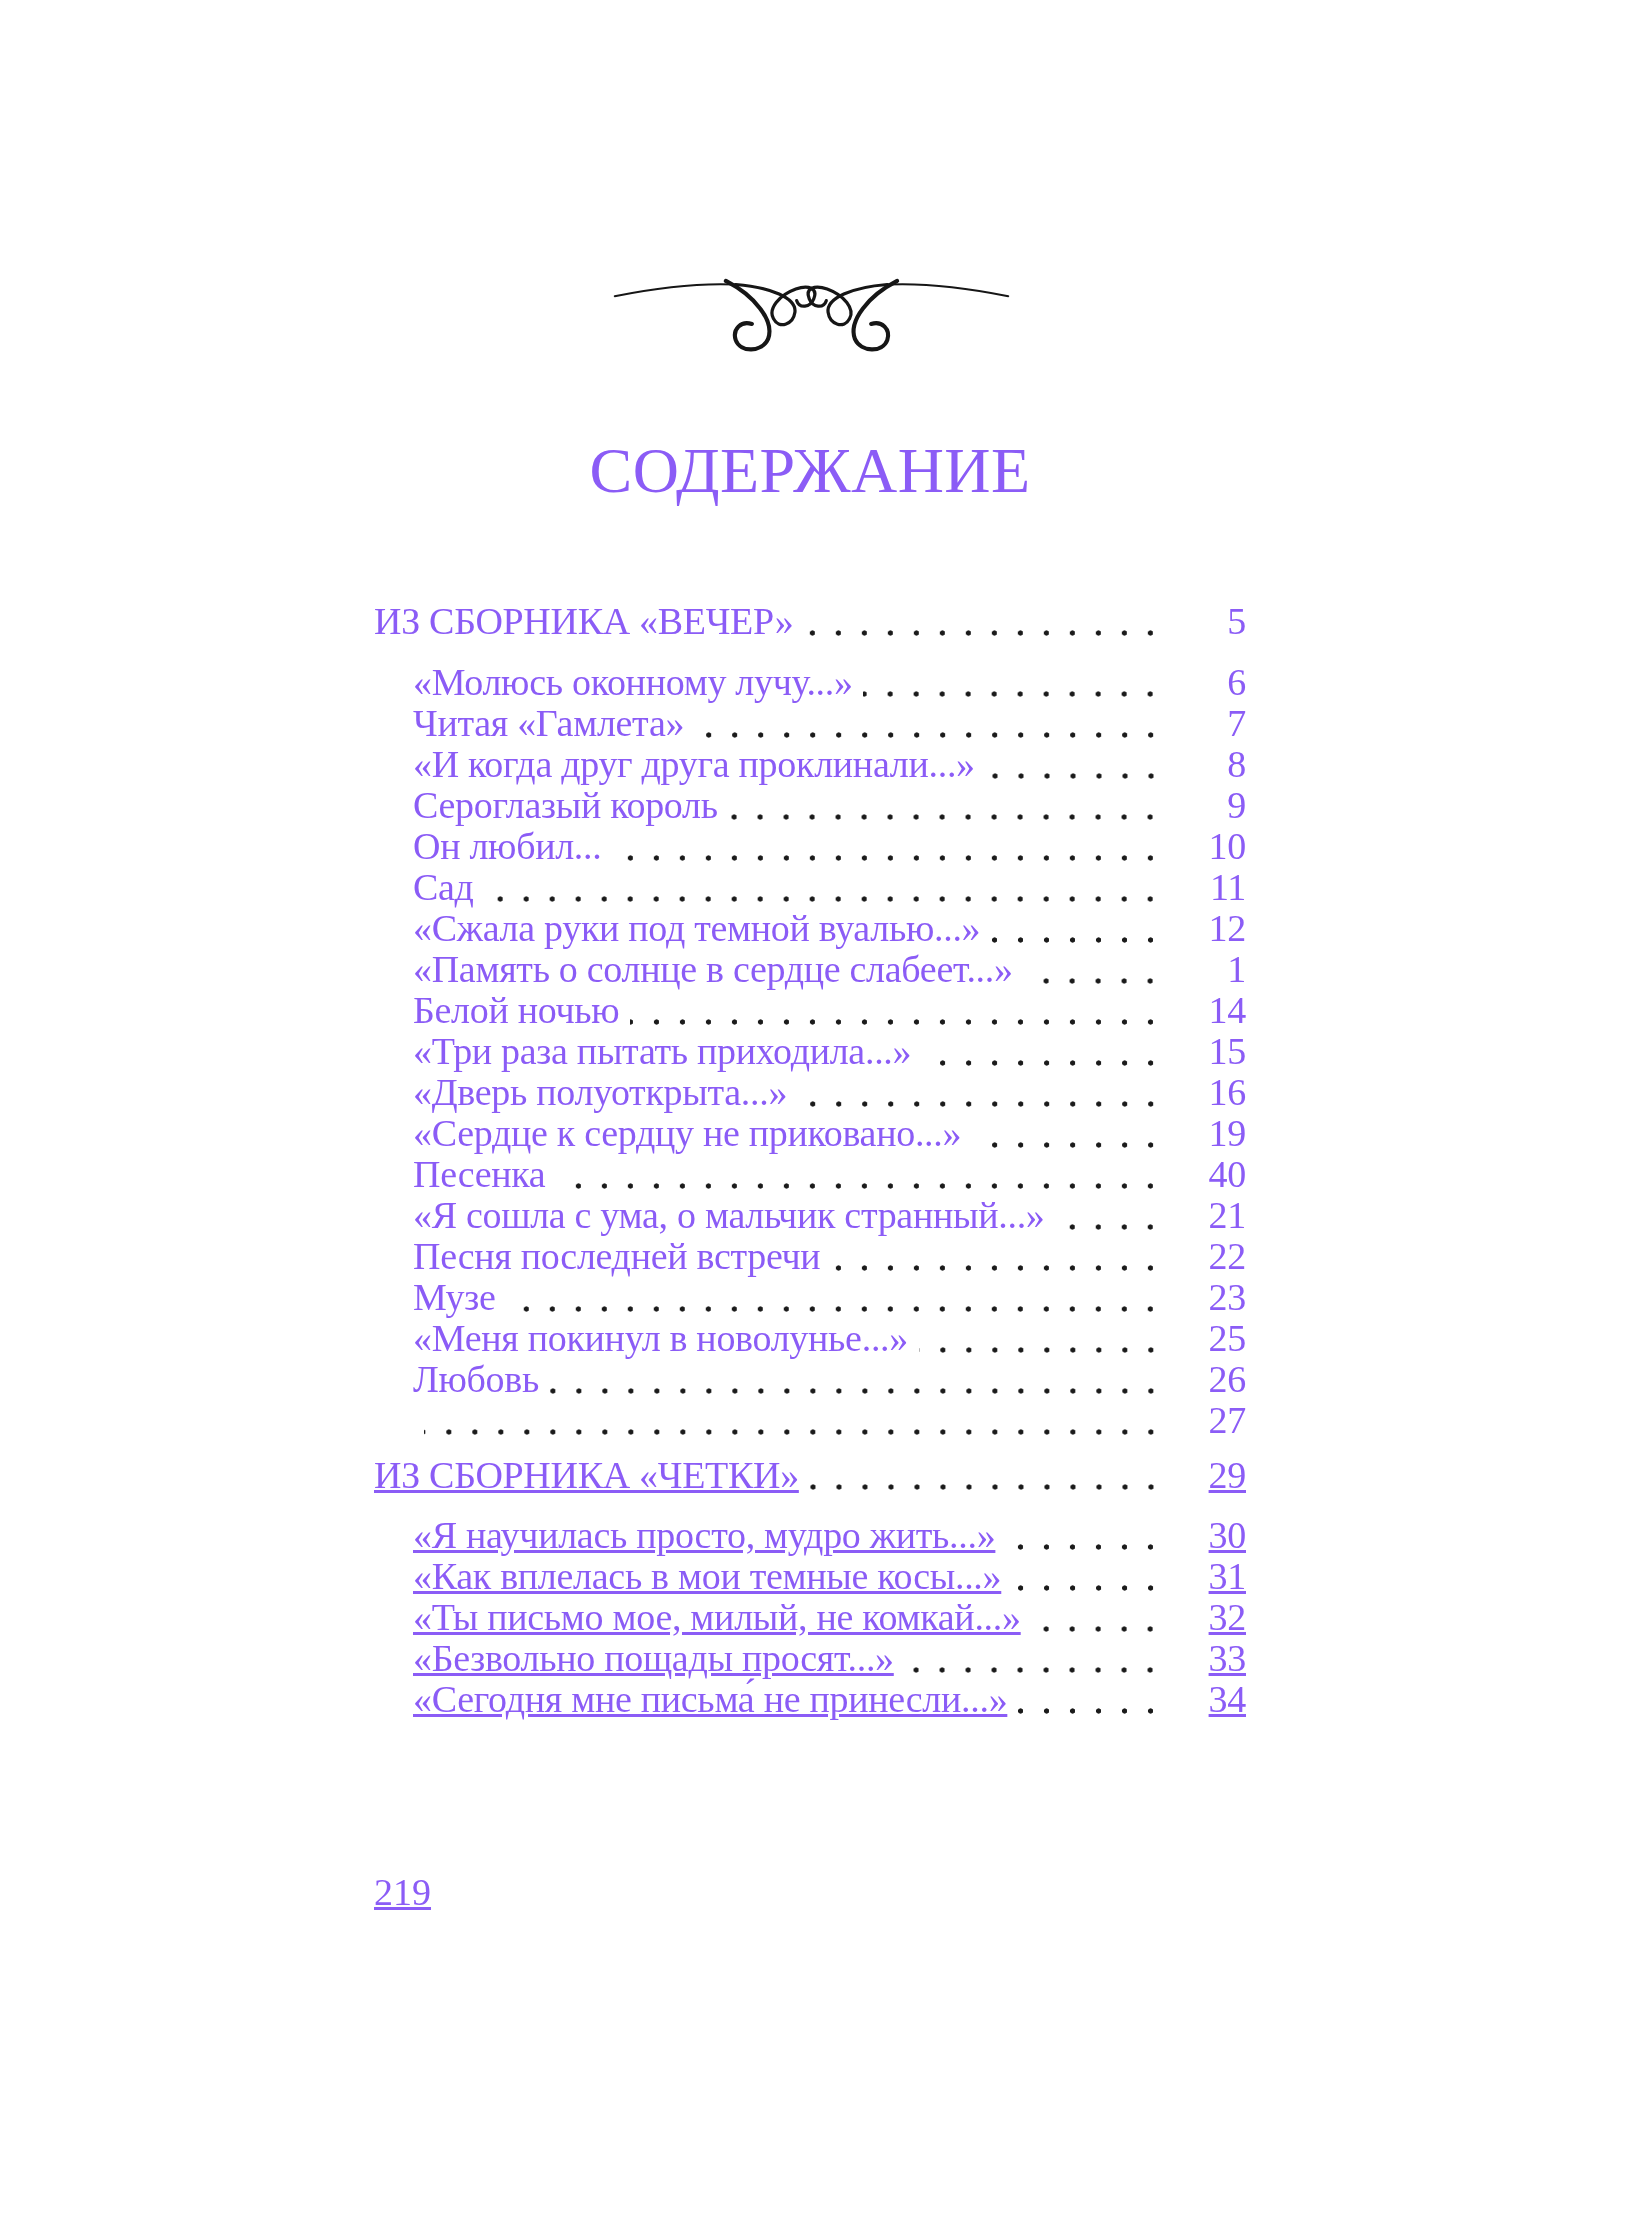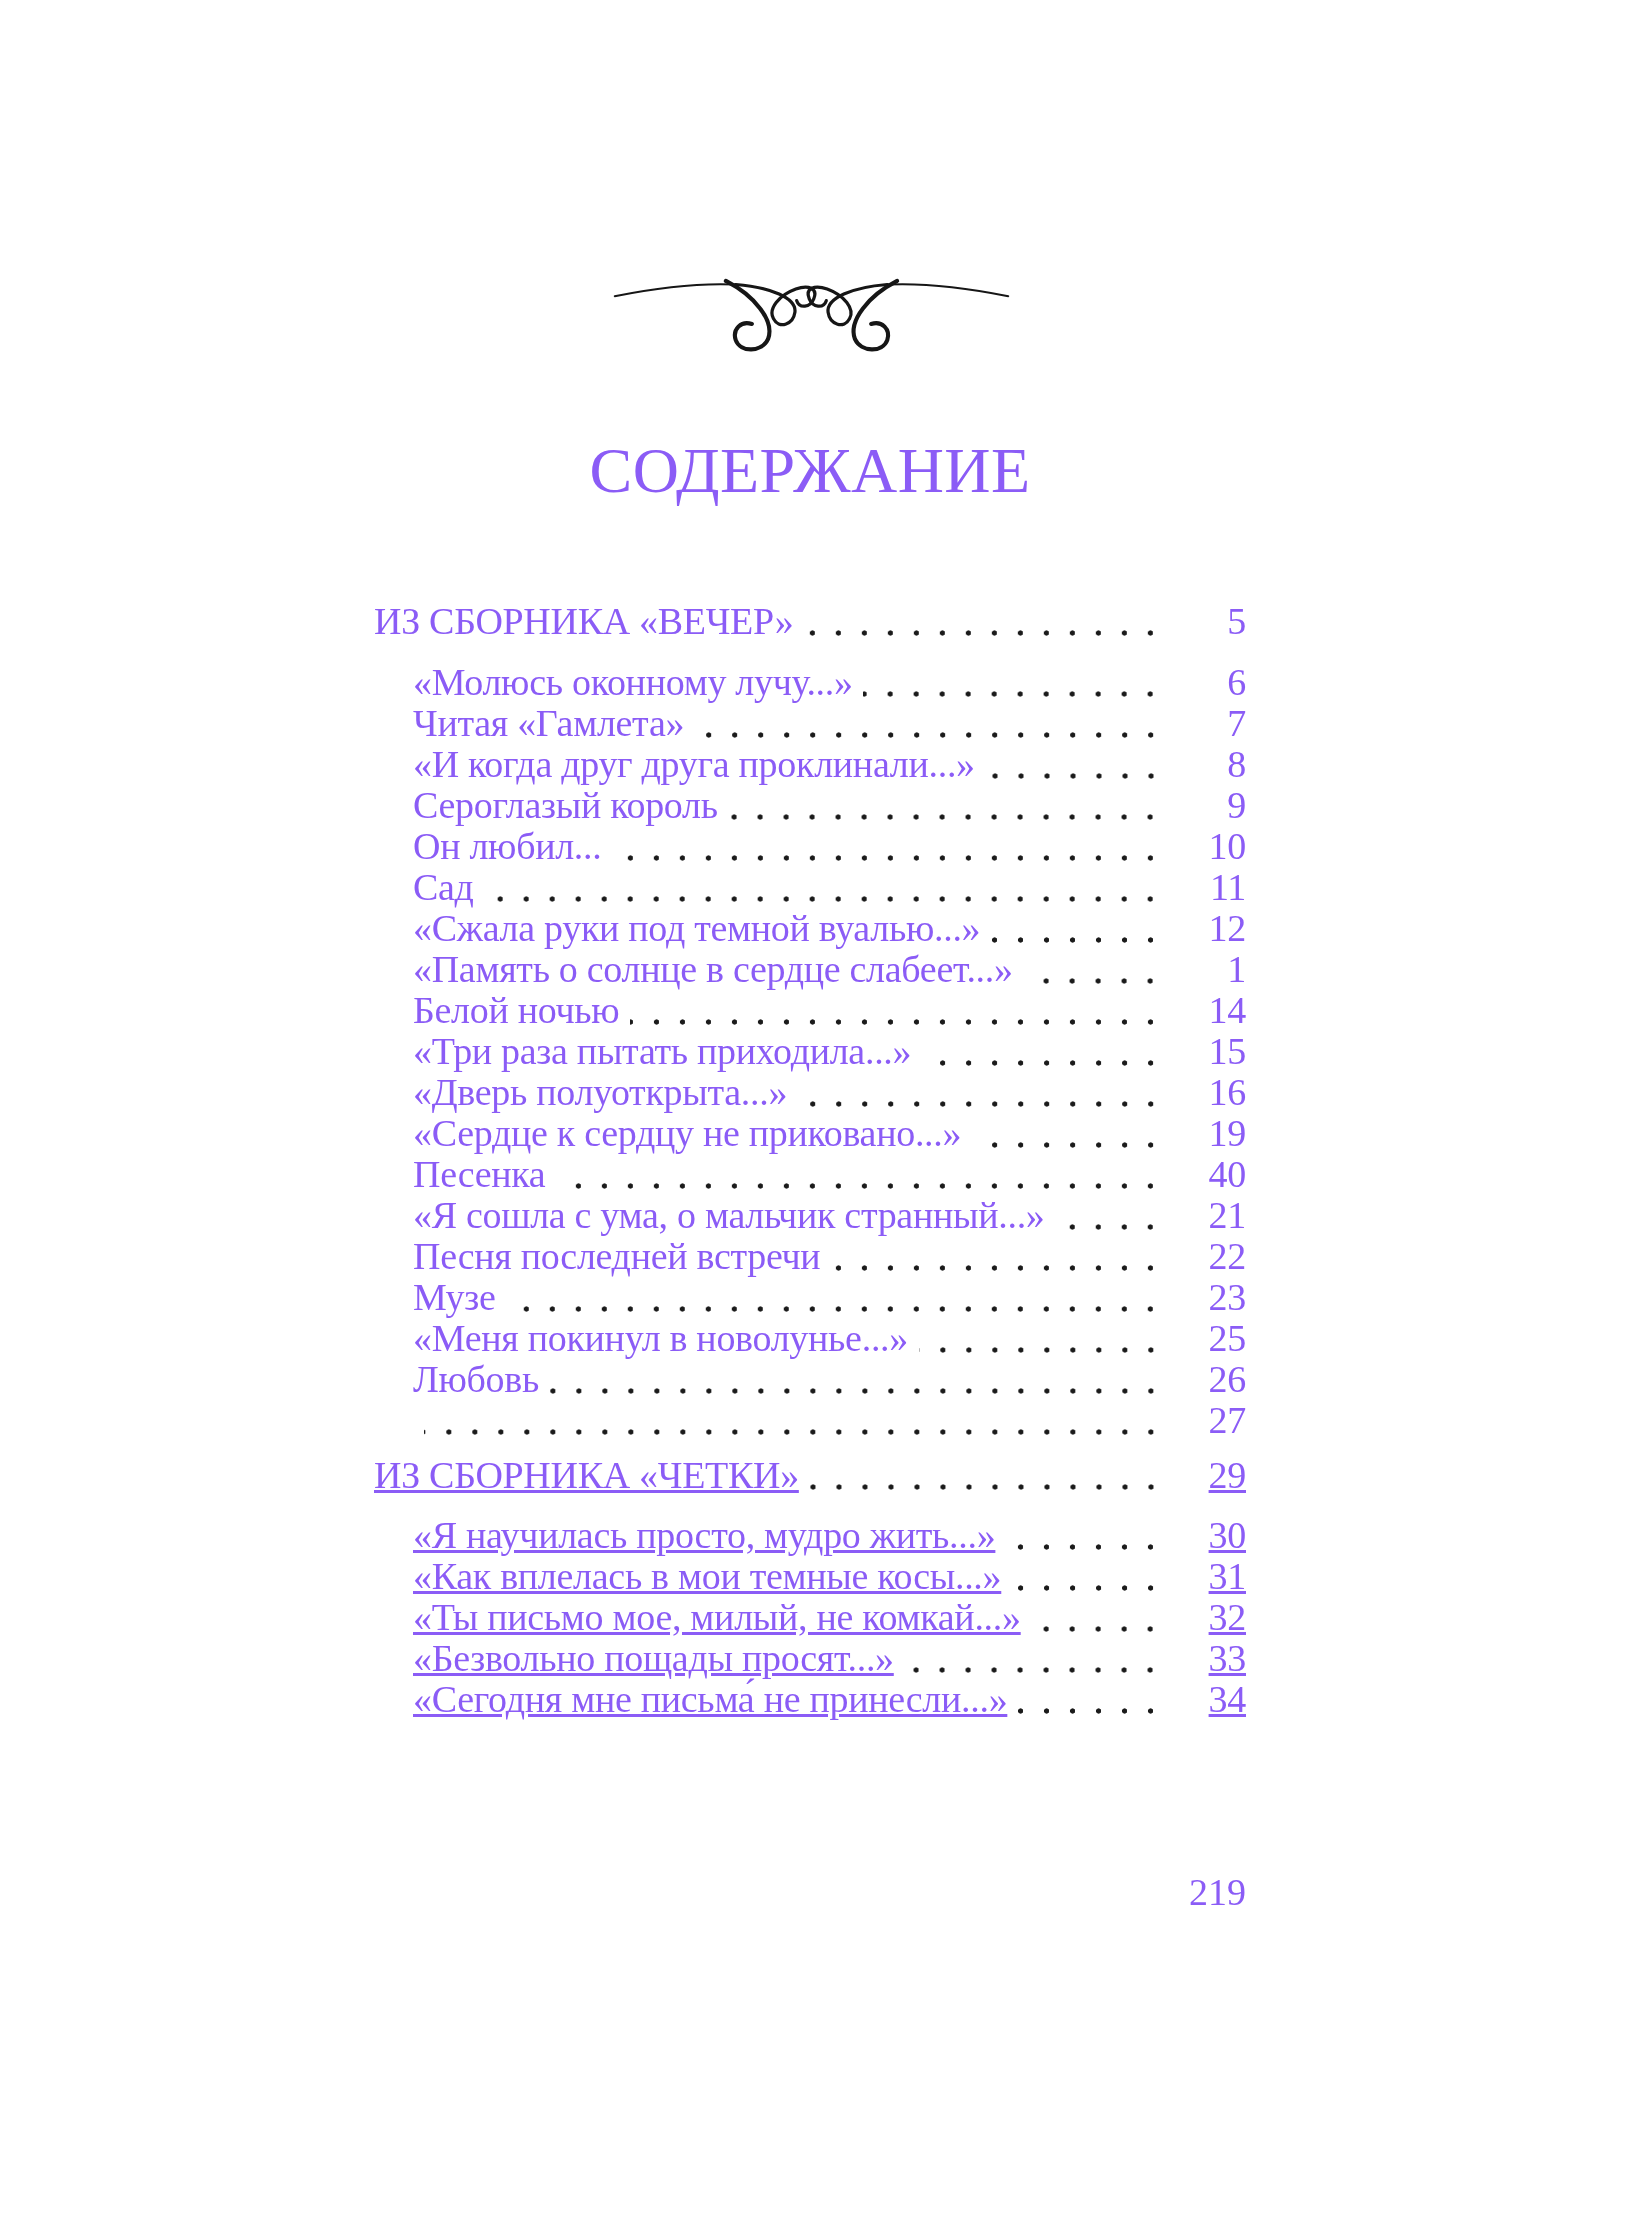--- a/index.html
+++ b/index.html
@@ -35,21 +35,21 @@
     align-self:stretch;
     margin-left:10.7px;margin-right:16px;
     background-image:radial-gradient(circle 2.9px at 3.6px 32px,#1b1b1b 0,#1b1b1b 2.3px,rgba(0,0,0,0) 2.9px);
     background-size:26px 41px;
     background-repeat:repeat-x;
     background-position:right top;
   }
   .pnum{flex:0 0 auto;min-width:57px;text-align:right;white-space:nowrap;}
   .folio{
     position:absolute;left:374px;top:1872px;width:872px;
-    text-align:right;font-size:38px;line-height:41px;
+    text-align:left;font-size:38px;line-height:41px;text-decoration:underline;
   }
 </style>
 </head>
 <body>
 
 <div class="page">
 
   <svg class="ornament" viewBox="0 0 445 107" aria-hidden="true">
     <g fill="none" stroke="#161616" stroke-linecap="round">
       <g id="flourish-half">

